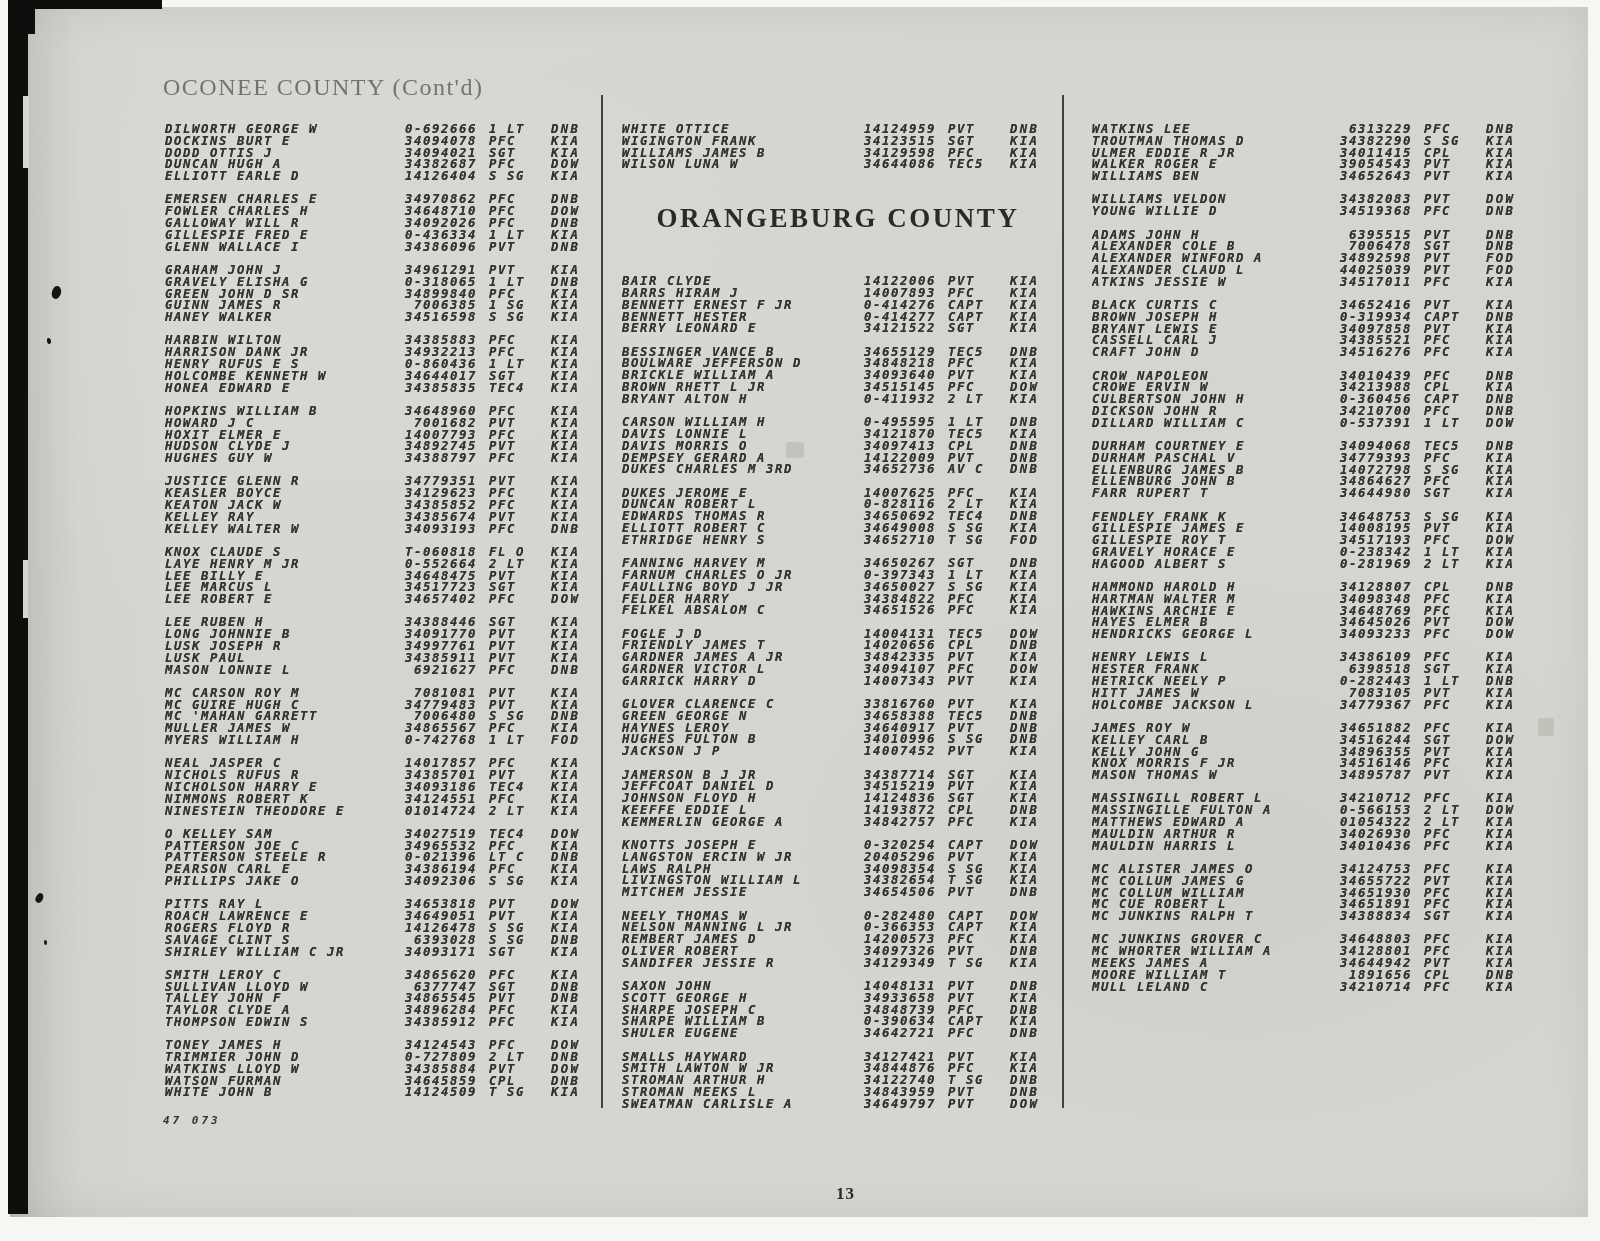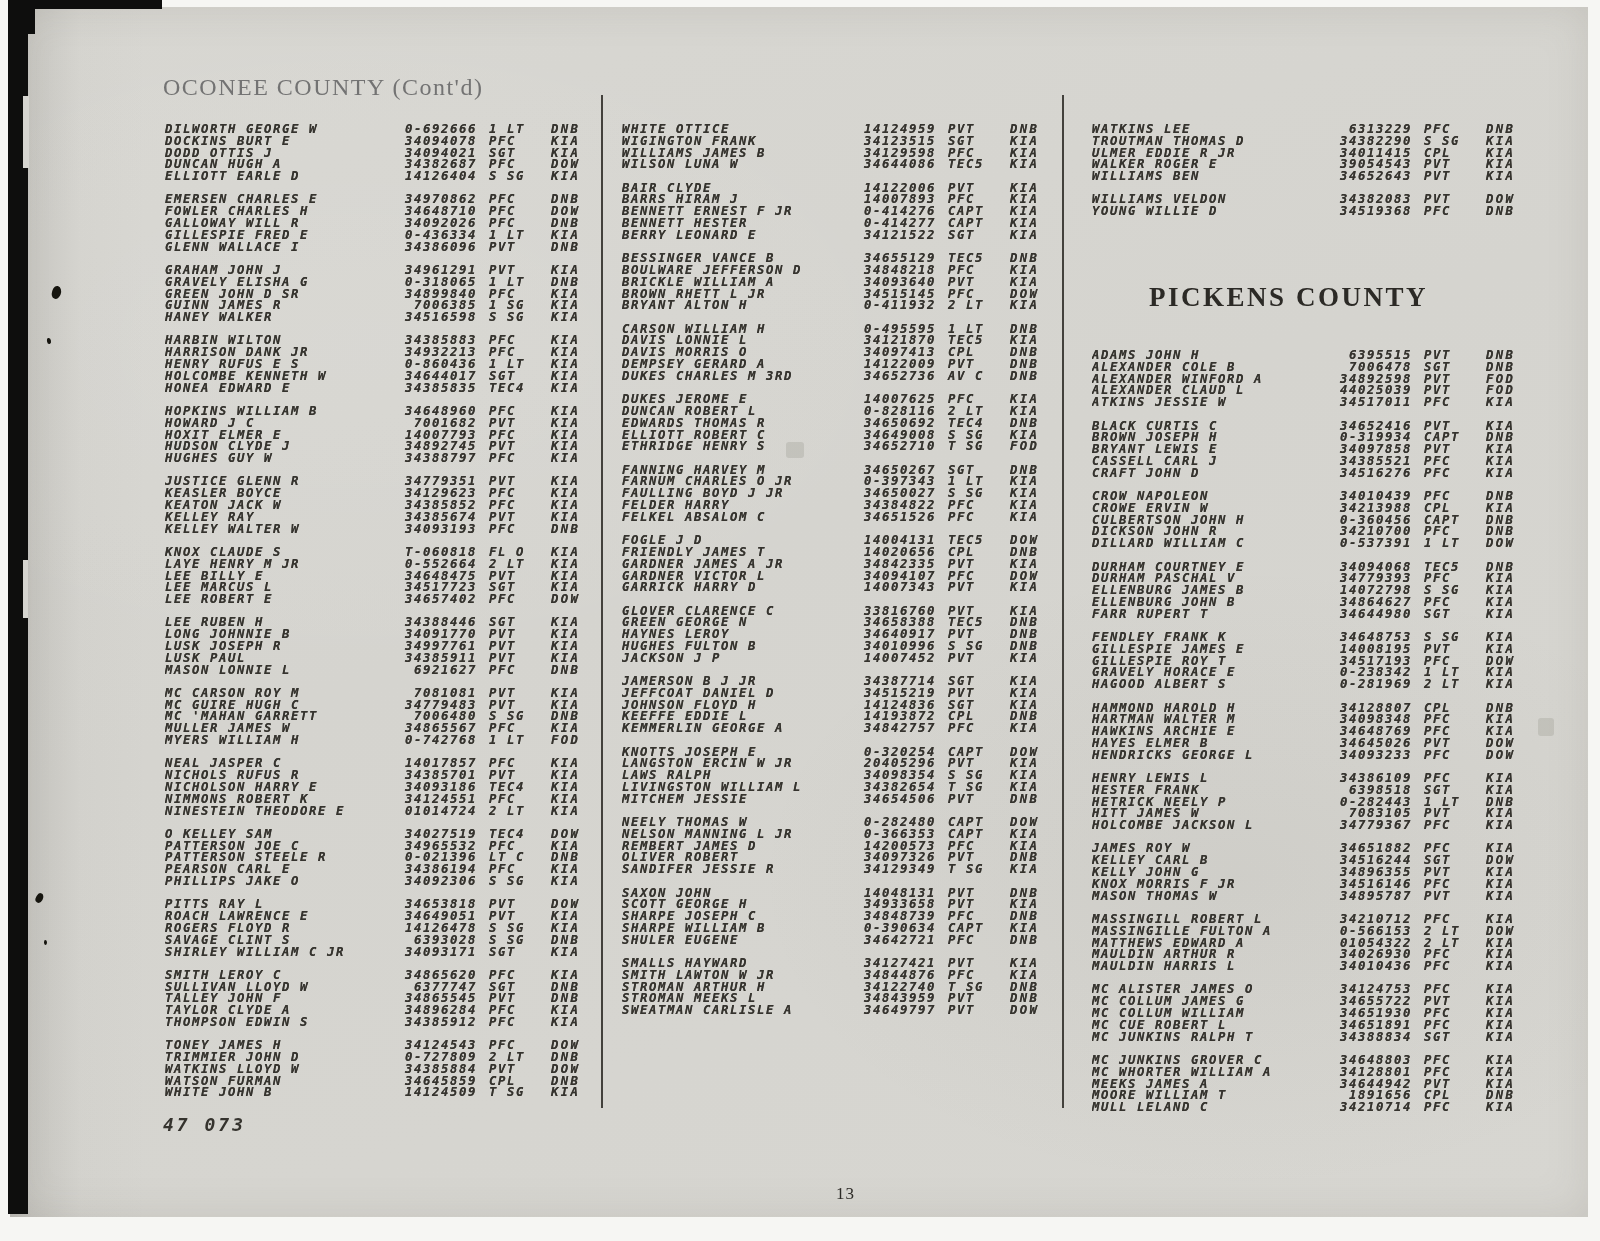--- a/index.html
+++ b/index.html
@@ -71,27 +71,27 @@
     text-shadow:0 0 0.5px rgba(45,43,38,0.75);
   }
   .c-name   { flex:1; overflow:hidden; }
   .c-serial { width:88px; text-align:right; }
   .c-rank   { width:58px; margin-left:12px; }
   .c-status { width:44px; margin-left:4px; letter-spacing:2.4px; }
 
   .footnote {
     position:absolute; left:163px; top:1114px;
     font-family:"DejaVu Sans Mono",monospace;
-    font-style:italic; font-weight:bold; font-size:18px; letter-spacing:3px;
+    font-style:italic; font-weight:bold; font-size:11px; letter-spacing:3px;
     color:#35332e;
   }
   .page-number {
     position:absolute; left:836px; top:1184px;
     font-family:"Liberation Serif","DejaVu Serif",serif;
-    font-weight:normal; font-size:17px; letter-spacing:1px; color:#2c2a26;
+    font-weight:bold; font-size:17px; letter-spacing:1px; color:#2c2a26;
   }
 </style>
 </head>
 <body>
 
 <div class="paper"></div>
 
 <div class="binding-bar"></div>
 <div class="binding-nub"></div>
 <div class="binding-top"></div>
@@ -209,20 +209,21 @@
       <div class="row"><span class="c-name">WHITE JOHN B</span><span class="c-serial">14124509</span><span class="c-rank">T SG</span><span class="c-status">KIA</span></div>
     </div>
   </div>
 <div class="col" id="col-2">
     <div class="group">
       <div class="row"><span class="c-name">WHITE OTTICE</span><span class="c-serial">14124959</span><span class="c-rank">PVT</span><span class="c-status">DNB</span></div>
       <div class="row"><span class="c-name">WIGINGTON FRANK</span><span class="c-serial">34123515</span><span class="c-rank">SGT</span><span class="c-status">KIA</span></div>
       <div class="row"><span class="c-name">WILLIAMS JAMES B</span><span class="c-serial">34129598</span><span class="c-rank">PFC</span><span class="c-status">KIA</span></div>
       <div class="row"><span class="c-name">WILSON LUNA W</span><span class="c-serial">34644086</span><span class="c-rank">TEC5</span><span class="c-status">KIA</span></div>
     </div>
+    <div class="county-header">ORANGEBURG COUNTY</div>
     <div class="group">
       <div class="row"><span class="c-name">BAIR CLYDE</span><span class="c-serial">14122006</span><span class="c-rank">PVT</span><span class="c-status">KIA</span></div>
       <div class="row"><span class="c-name">BARRS HIRAM J</span><span class="c-serial">14007893</span><span class="c-rank">PFC</span><span class="c-status">KIA</span></div>
       <div class="row"><span class="c-name">BENNETT ERNEST F JR</span><span class="c-serial">0-414276</span><span class="c-rank">CAPT</span><span class="c-status">KIA</span></div>
       <div class="row"><span class="c-name">BENNETT HESTER</span><span class="c-serial">0-414277</span><span class="c-rank">CAPT</span><span class="c-status">KIA</span></div>
       <div class="row"><span class="c-name">BERRY LEONARD E</span><span class="c-serial">34121522</span><span class="c-rank">SGT</span><span class="c-status">KIA</span></div>
     </div>
     <div class="group">
       <div class="row"><span class="c-name">BESSINGER VANCE B</span><span class="c-serial">34655129</span><span class="c-rank">TEC5</span><span class="c-status">DNB</span></div>
       <div class="row"><span class="c-name">BOULWARE JEFFERSON D</span><span class="c-serial">34848218</span><span class="c-rank">PFC</span><span class="c-status">KIA</span></div>
@@ -306,21 +307,20 @@
       <div class="row"><span class="c-name">WATKINS LEE</span><span class="c-serial">6313229</span><span class="c-rank">PFC</span><span class="c-status">DNB</span></div>
       <div class="row"><span class="c-name">TROUTMAN THOMAS D</span><span class="c-serial">34382290</span><span class="c-rank">S SG</span><span class="c-status">KIA</span></div>
       <div class="row"><span class="c-name">ULMER EDDIE R JR</span><span class="c-serial">34011415</span><span class="c-rank">CPL</span><span class="c-status">KIA</span></div>
       <div class="row"><span class="c-name">WALKER ROGER E</span><span class="c-serial">39054543</span><span class="c-rank">PVT</span><span class="c-status">KIA</span></div>
       <div class="row"><span class="c-name">WILLIAMS BEN</span><span class="c-serial">34652643</span><span class="c-rank">PVT</span><span class="c-status">KIA</span></div>
     </div>
     <div class="group">
       <div class="row"><span class="c-name">WILLIAMS VELDON</span><span class="c-serial">34382083</span><span class="c-rank">PVT</span><span class="c-status">DOW</span></div>
       <div class="row"><span class="c-name">YOUNG WILLIE D</span><span class="c-serial">34519368</span><span class="c-rank">PFC</span><span class="c-status">DNB</span></div>
     </div>
-    <div class="county-header">PICKENS COUNTY</div>
     <div class="group">
       <div class="row"><span class="c-name">ADAMS JOHN H</span><span class="c-serial">6395515</span><span class="c-rank">PVT</span><span class="c-status">DNB</span></div>
       <div class="row"><span class="c-name">ALEXANDER COLE B</span><span class="c-serial">7006478</span><span class="c-rank">SGT</span><span class="c-status">DNB</span></div>
       <div class="row"><span class="c-name">ALEXANDER WINFORD A</span><span class="c-serial">34892598</span><span class="c-rank">PVT</span><span class="c-status">FOD</span></div>
       <div class="row"><span class="c-name">ALEXANDER CLAUD L</span><span class="c-serial">44025039</span><span class="c-rank">PVT</span><span class="c-status">FOD</span></div>
       <div class="row"><span class="c-name">ATKINS JESSIE W</span><span class="c-serial">34517011</span><span class="c-rank">PFC</span><span class="c-status">KIA</span></div>
     </div>
     <div class="group">
       <div class="row"><span class="c-name">BLACK CURTIS C</span><span class="c-serial">34652416</span><span class="c-rank">PVT</span><span class="c-status">KIA</span></div>
       <div class="row"><span class="c-name">BROWN JOSEPH H</span><span class="c-serial">0-319934</span><span class="c-rank">CAPT</span><span class="c-status">DNB</span></div>

